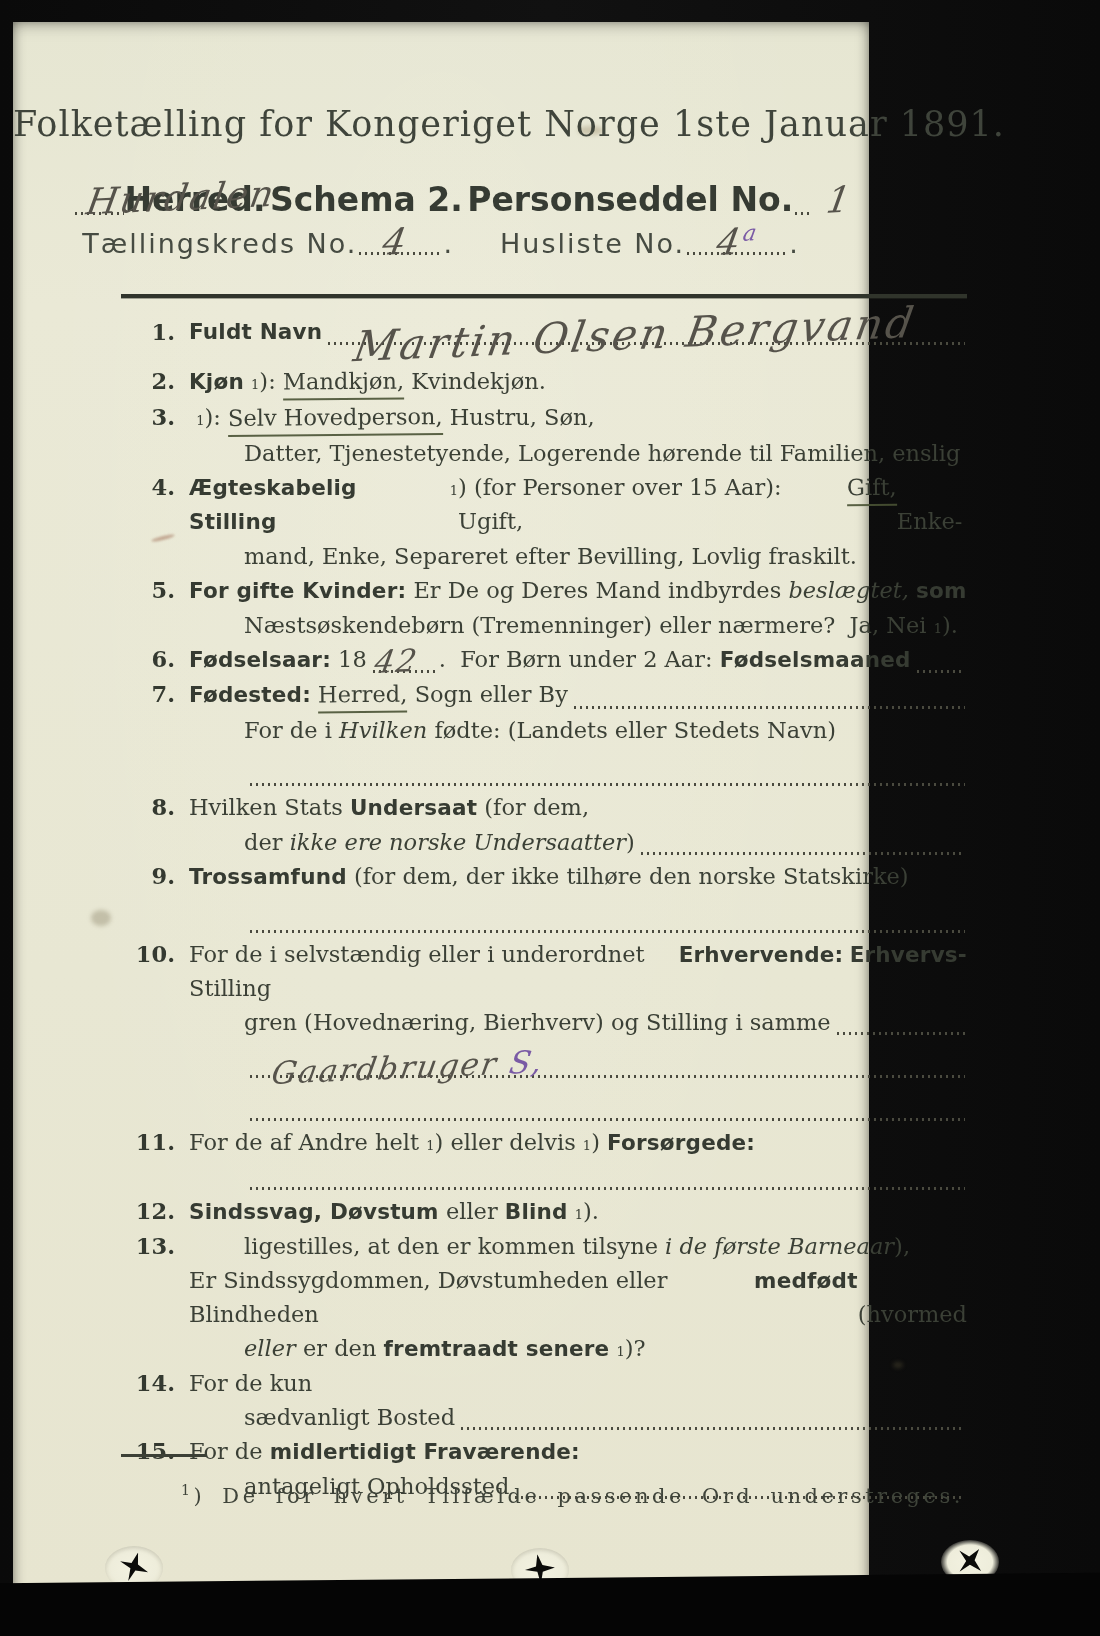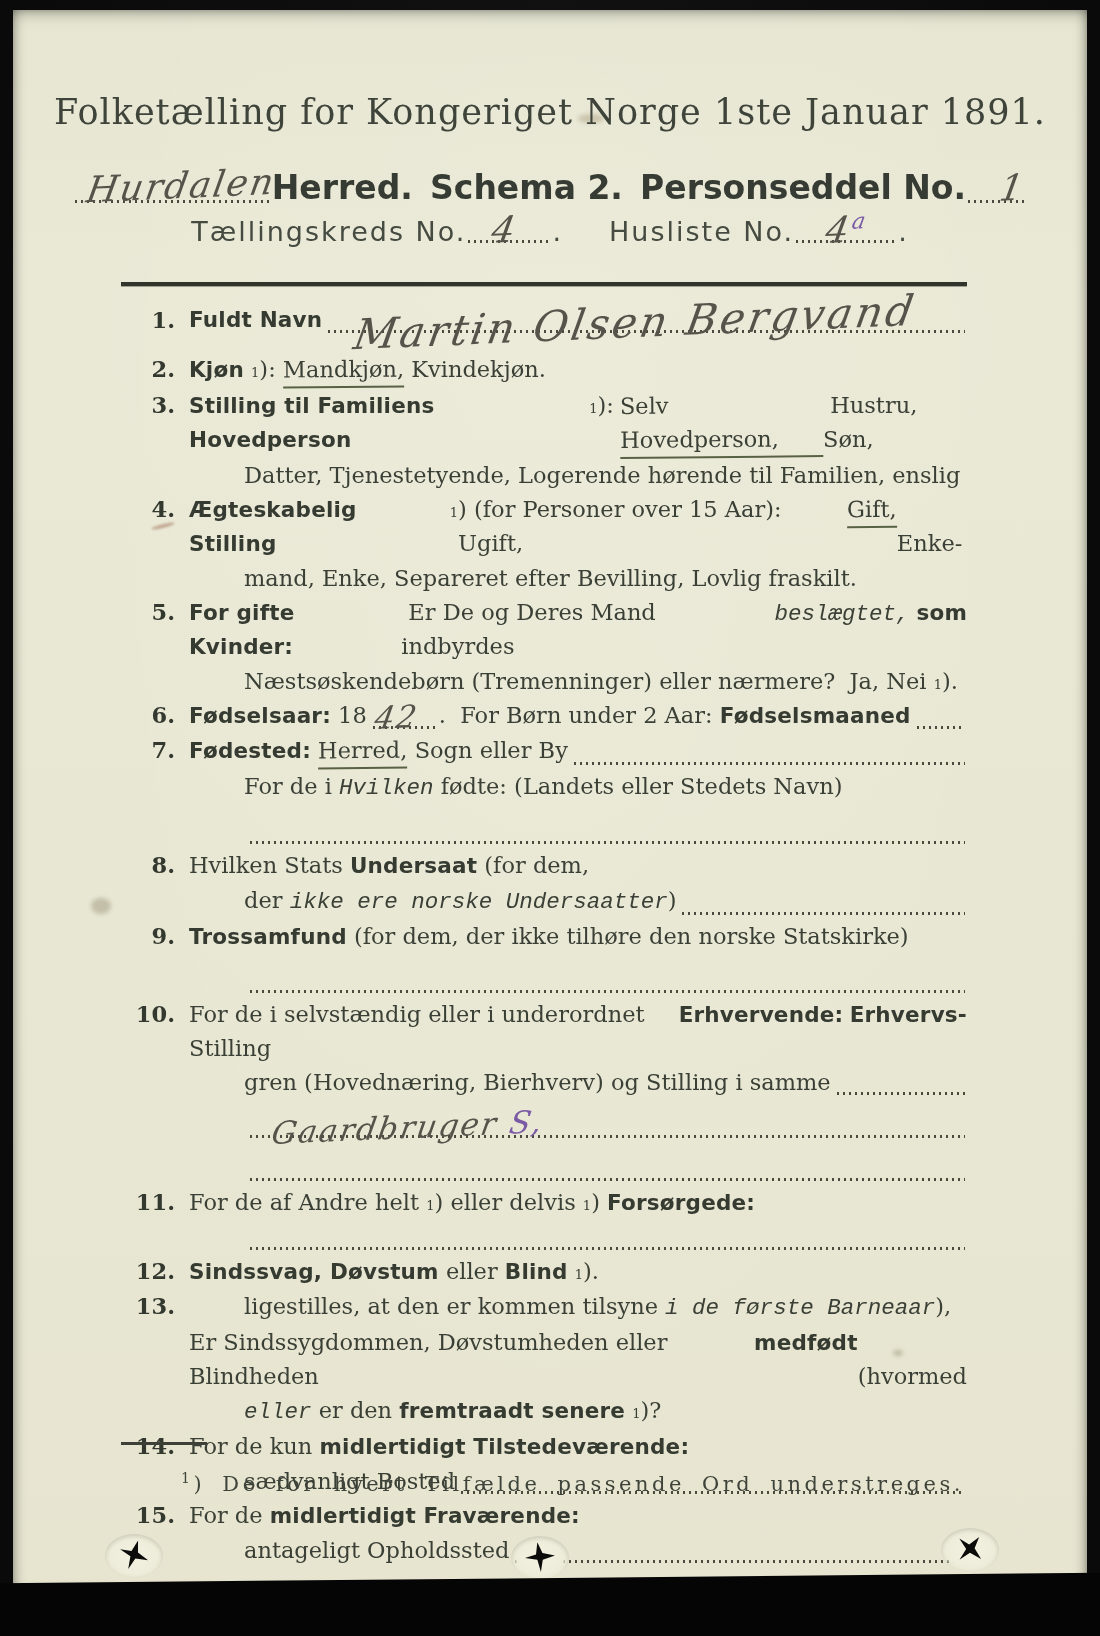--- a/index.html
+++ b/index.html
@@ -4,21 +4,21 @@
 <style>
   html,body{margin:0;padding:0;}
   body{
     width:1100px;height:1636px;position:relative;overflow:hidden;
     background:#060606;
     font-family:"DejaVu Serif","Liberation Serif",serif;
   }
   .scan-frame{position:absolute;inset:0;background:
     linear-gradient(90deg,#0a0a0a 0,#111 50%,#0a0a0a 100%);}
   .paper{
-    position:absolute;left:13px;top:10px;width:1074px;height:1582px;
+    position:absolute;left:13px;top:22px;width:856px;height:1582px;
     background:
       radial-gradient(ellipse at 50% 30%, rgba(255,255,252,.10), rgba(0,0,0,0) 70%),
       linear-gradient(180deg,#e6e6d2 0,#eae9d6 18%,#e8e7d3 60%,#e7e5d0 100%);
     box-shadow: inset 0 10px 18px -12px rgba(0,0,0,.55),
                 inset -9px 0 14px -10px rgba(0,0,0,.5),
                 inset 9px 0 14px -10px rgba(0,0,0,.45),
                 inset 0 -8px 14px -10px rgba(0,0,0,.4);
     color:#3b4036;
   }
   .bottom-edge{position:absolute;left:-20px;right:-20px;top:1578px;height:80px;
@@ -51,21 +51,21 @@
   .item{display:flex;}
   .item.mt{margin-top:15px;}
   .num{flex:0 0 44px;text-align:right;padding-right:14px;font-weight:700;color:#343930;}
   .body{flex:1;min-width:0;}
   .line{display:flex;align-items:baseline;min-height:34px;position:relative;}
   .line.ind{padding-left:55px;}
   .line.gap{margin-top:9px;}
   .line.small{font-size:18px;font-weight:700;letter-spacing:5px;color:#41463c;}
   .seg{white-space:pre-wrap;}
   .b{font-family:"DejaVu Sans","Liberation Sans",sans-serif;font-weight:700;font-size:21.5px;letter-spacing:.2px;color:#363b32;}
-  .i{font-style:italic;font-family:Liberation Mono, monospace;}
+  .i{font-style:italic;}
   .u{display:inline-block;border-bottom:2.5px solid rgba(73,82,52,.9);transform:rotate(-0.5deg);padding-bottom:0px;}
   .sup{font-size:13px;vertical-align:super;line-height:0;}
   .leader{flex:1 1 auto;min-width:26px;position:relative;align-self:flex-end;height:9px;margin:0 2px 3px 4px;
     background-image:radial-gradient(circle,#4a4a3f 1.3px,rgba(0,0,0,0) 1.5px);
     background-size:6px 5px;background-repeat:repeat-x;background-position:left bottom;}
   .leader.fixed{flex:0 0 auto;}
   
   .foot-rule{position:absolute;top:1432px;left:108px;width:86px;height:3px;background:#3c4036;}
   .footnote{position:absolute;top:1462px;left:168px;font-size:21px;letter-spacing:3.5px;word-spacing:7px;color:#3f443a;white-space:nowrap;}
   
@@ -146,21 +146,20 @@
             <span class="seg">): </span>
             <span class="seg u">Mandkjøn,</span>
             <span class="seg"> Kvindekjøn.</span>
           </div>
         </div>
       </div>
       <div class="item">
         <span class="num">3.</span>
         <div class="body">
           <div class="line">
-            <span class="seg b">Stilling til Familiens Hovedperson</span>
             <span class="seg"> </span>
             <sup class="sup">1</sup>
             <span class="seg">): </span>
             <span class="seg u">Selv Hovedperson,</span>
             <span class="seg"> Hustru, Søn,</span>
           </div>
           <div class="line ind">
             <span class="seg">Datter, Tjenestetyende, Logerende hørende til Familien, enslig</span>
           </div>
         </div>
@@ -334,21 +333,20 @@
             <sup class="sup">1</sup>
             <span class="seg">)?</span>
           </div>
         </div>
       </div>
       <div class="item">
         <span class="num">14.</span>
         <div class="body">
           <div class="line">
             <span class="seg">For de kun </span>
-            <span class="seg b">midlertidigt Tilstedeværende:</span>
           </div>
           <div class="line ind">
             <span class="seg">sædvanligt Bosted</span>
             <span class="leader"></span>
           </div>
         </div>
       </div>
       <div class="item">
         <span class="num">15.</span>
         <div class="body">

